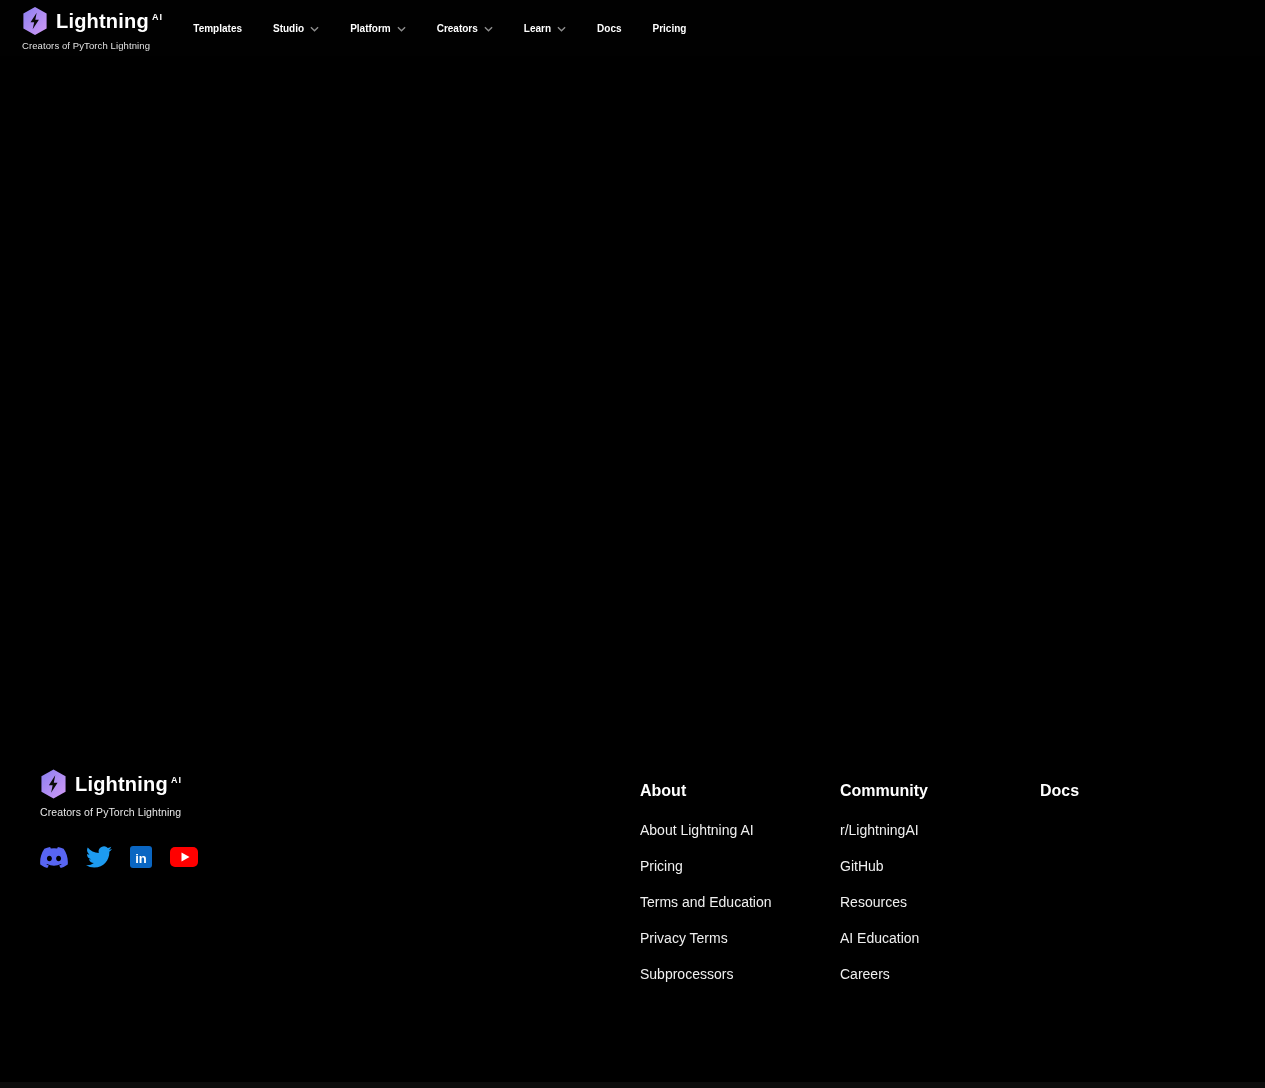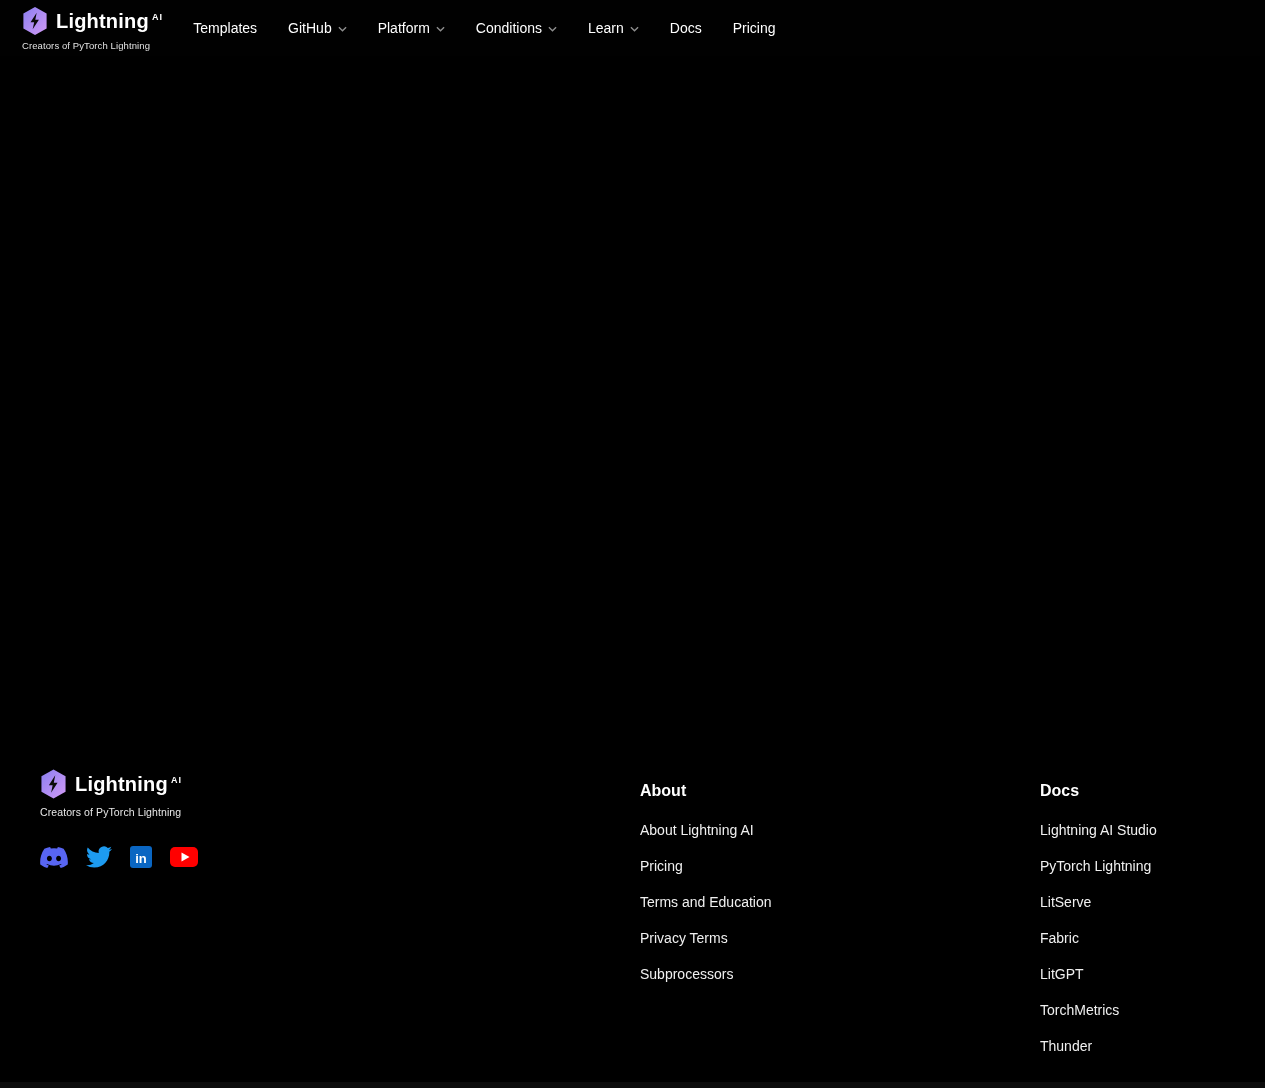--- a/index.html
+++ b/index.html
@@ -9,21 +9,21 @@
     display:flex;flex-direction:column;overflow:hidden;
   }
   
   header{height:56px;display:flex;align-items:center;padding:0 10px 0 22px;box-sizing:border-box;flex:0 0 auto;background:#010101;}
   .brand{display:flex;flex-direction:column;cursor:pointer;}
   .brand-row{display:flex;align-items:center;gap:8px;}
   .brand-name{color:#fff;font-size:20px;font-weight:700;letter-spacing:.2px;line-height:1;white-space:nowrap;}
   .brand-name sup{font-size:9px;font-weight:800;letter-spacing:1.2px;margin-left:3px;}
   .brand-tagline{color:#e2e2e2;font-size:9.5px;margin-top:4px;letter-spacing:.1px;white-space:nowrap;}
   nav{display:flex;align-items:center;gap:31px;margin-left:30px;}
-  .nav-item{color:#fff;font-size:14px;font-weight:400;display:flex;align-items:center;gap:6px;cursor:pointer;white-space:nowrap;}
+  .nav-item{color:#fff;font-size:10px;font-weight:700;display:flex;align-items:center;gap:6px;cursor:pointer;white-space:nowrap;}
   .chev{display:inline-block;margin-top:2px;}
   .actions{margin-left:auto;display:flex;align-items:center;gap:22px;}
   .request-demo{color:#a6a6a6;font-size:15px;font-weight:500;cursor:pointer;white-space:nowrap;}
   .vdiv{width:1px;height:22px;background:#3a3a3a;}
   .login{color:#fff;font-size:15px;font-weight:700;cursor:pointer;}
   .start-free{
     border:none;border-radius:8px;padding:9px 18px;font-size:15px;font-weight:600;
     color:#15151e;background:linear-gradient(100deg,#9edef2 0%,#b18df2 100%);
     cursor:pointer;font-family:inherit;white-space:nowrap;
   }
@@ -65,33 +65,33 @@
         <div class="brand-name"><span>Lightning</span><sup>AI</sup></div>
       </div>
       <div class="brand-tagline">Creators of PyTorch Lightning</div>
     </div>
 
     <nav>
       <div class="nav-item">
           <span>Templates</span>
         </div>
       <div class="nav-item">
-          <span>GitHub</span>
+          <span>Studio</span>
           <svg class="chev" width="9" height="6" viewBox="0 0 10 6">
             <path d="M1 1l4 4 4-4" stroke="#8f8f8f" stroke-width="1.5" fill="none"></path>
           </svg>
         </div>
       <div class="nav-item">
           <span>Platform</span>
           <svg class="chev" width="9" height="6" viewBox="0 0 10 6">
             <path d="M1 1l4 4 4-4" stroke="#8f8f8f" stroke-width="1.5" fill="none"></path>
           </svg>
         </div>
       <div class="nav-item">
-          <span>Conditions</span>
+          <span>Creators</span>
           <svg class="chev" width="9" height="6" viewBox="0 0 10 6">
             <path d="M1 1l4 4 4-4" stroke="#8f8f8f" stroke-width="1.5" fill="none"></path>
           </svg>
         </div>
       <div class="nav-item">
           <span>Learn</span>
           <svg class="chev" width="9" height="6" viewBox="0 0 10 6">
             <path d="M1 1l4 4 4-4" stroke="#8f8f8f" stroke-width="1.5" fill="none"></path>
           </svg>
         </div>
@@ -155,29 +155,30 @@
       <h3>About</h3>
       <ul>
         <li><a>About Lightning AI</a></li>
         <li><a>Pricing</a></li>
         <li><a>Terms and Education</a></li>
         <li><a>Privacy Terms</a></li>
         <li><a>Subprocessors</a></li>
       </ul>
     </div>
 
+    <div class="fcol fcol-community">
+      <h3>Community</h3>
+      <ul>
+        <li><a>r/LightningAI</a></li>
+        <li><a>GitHub</a></li>
+        <li><a>Resources</a></li>
+        <li><a>AI Education</a></li>
+        <li><a>Careers</a></li>
+      </ul>
+    </div>
 
     <div class="fcol fcol-docs">
       <h3>Docs</h3>
-      <ul>
-        <li><a>Lightning AI Studio</a></li>
-        <li><a>PyTorch Lightning</a></li>
-        <li><a>LitServe</a></li>
-        <li><a>Fabric</a></li>
-        <li><a>LitGPT</a></li>
-        <li><a>TorchMetrics</a></li>
-        <li><a>Thunder</a></li>
-      </ul>
     </div>
 
     <div class="bottom-strip"></div>
   </footer>
 </div>
 
 </body></html>

